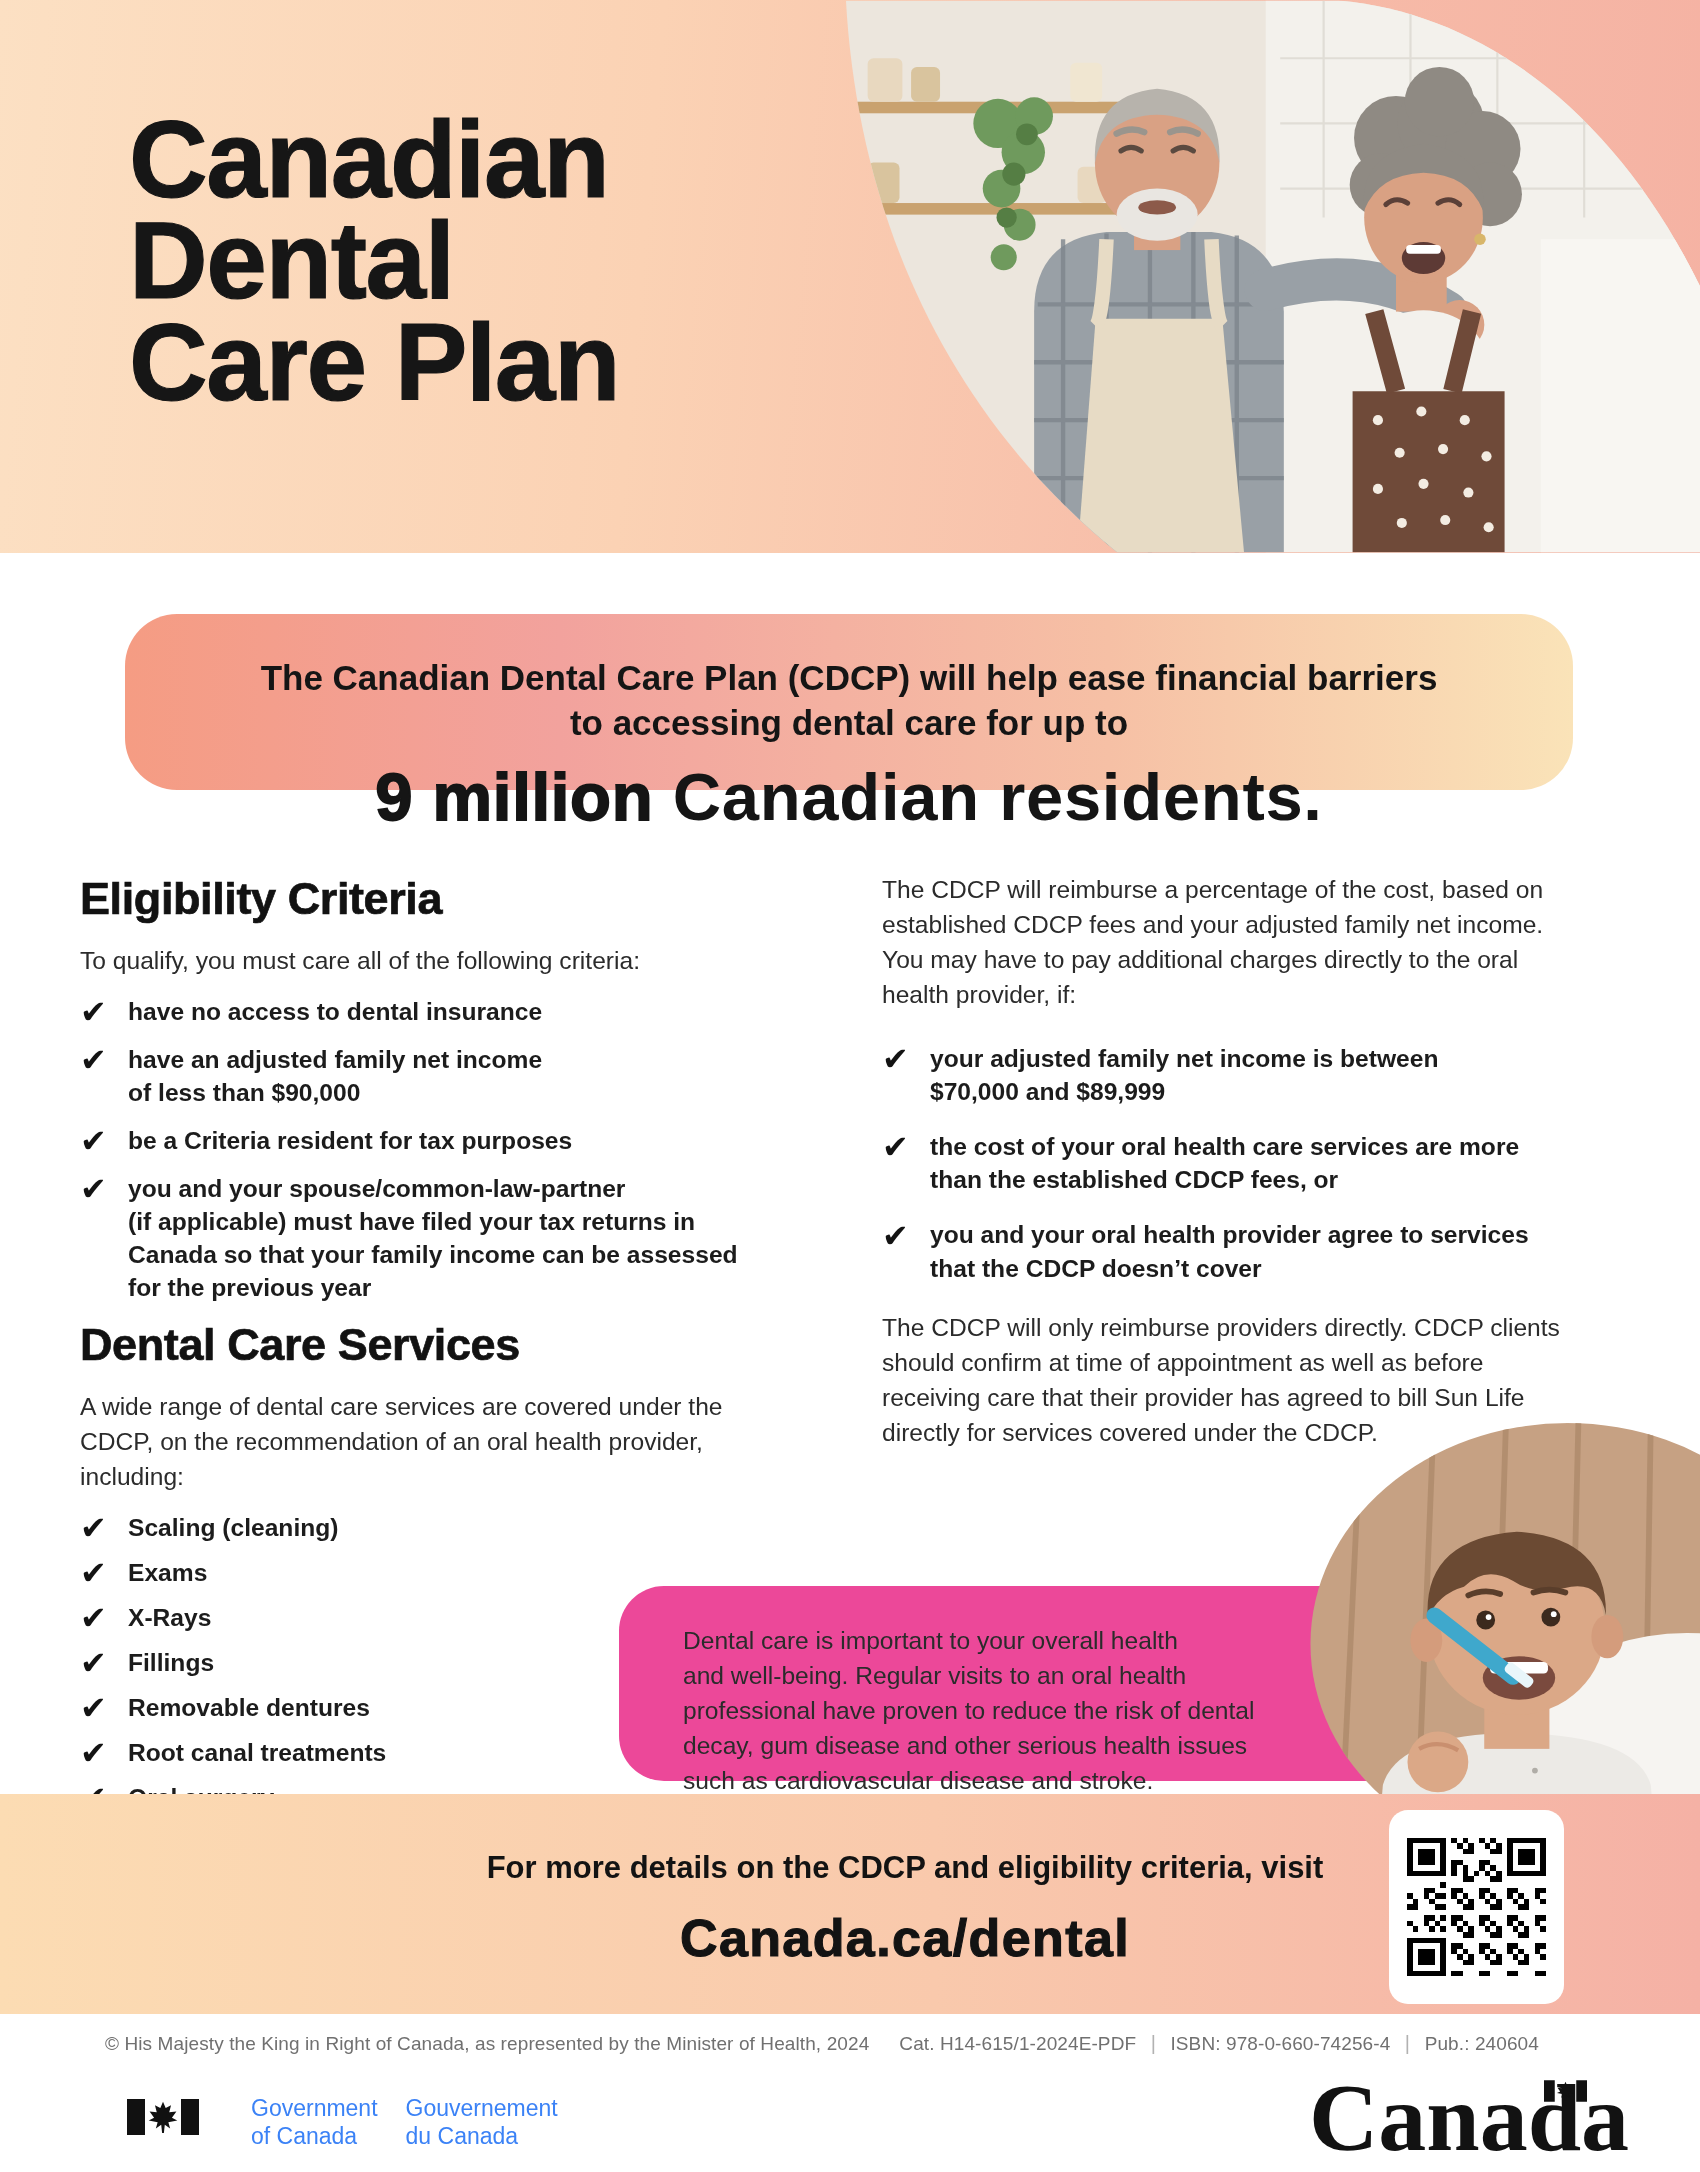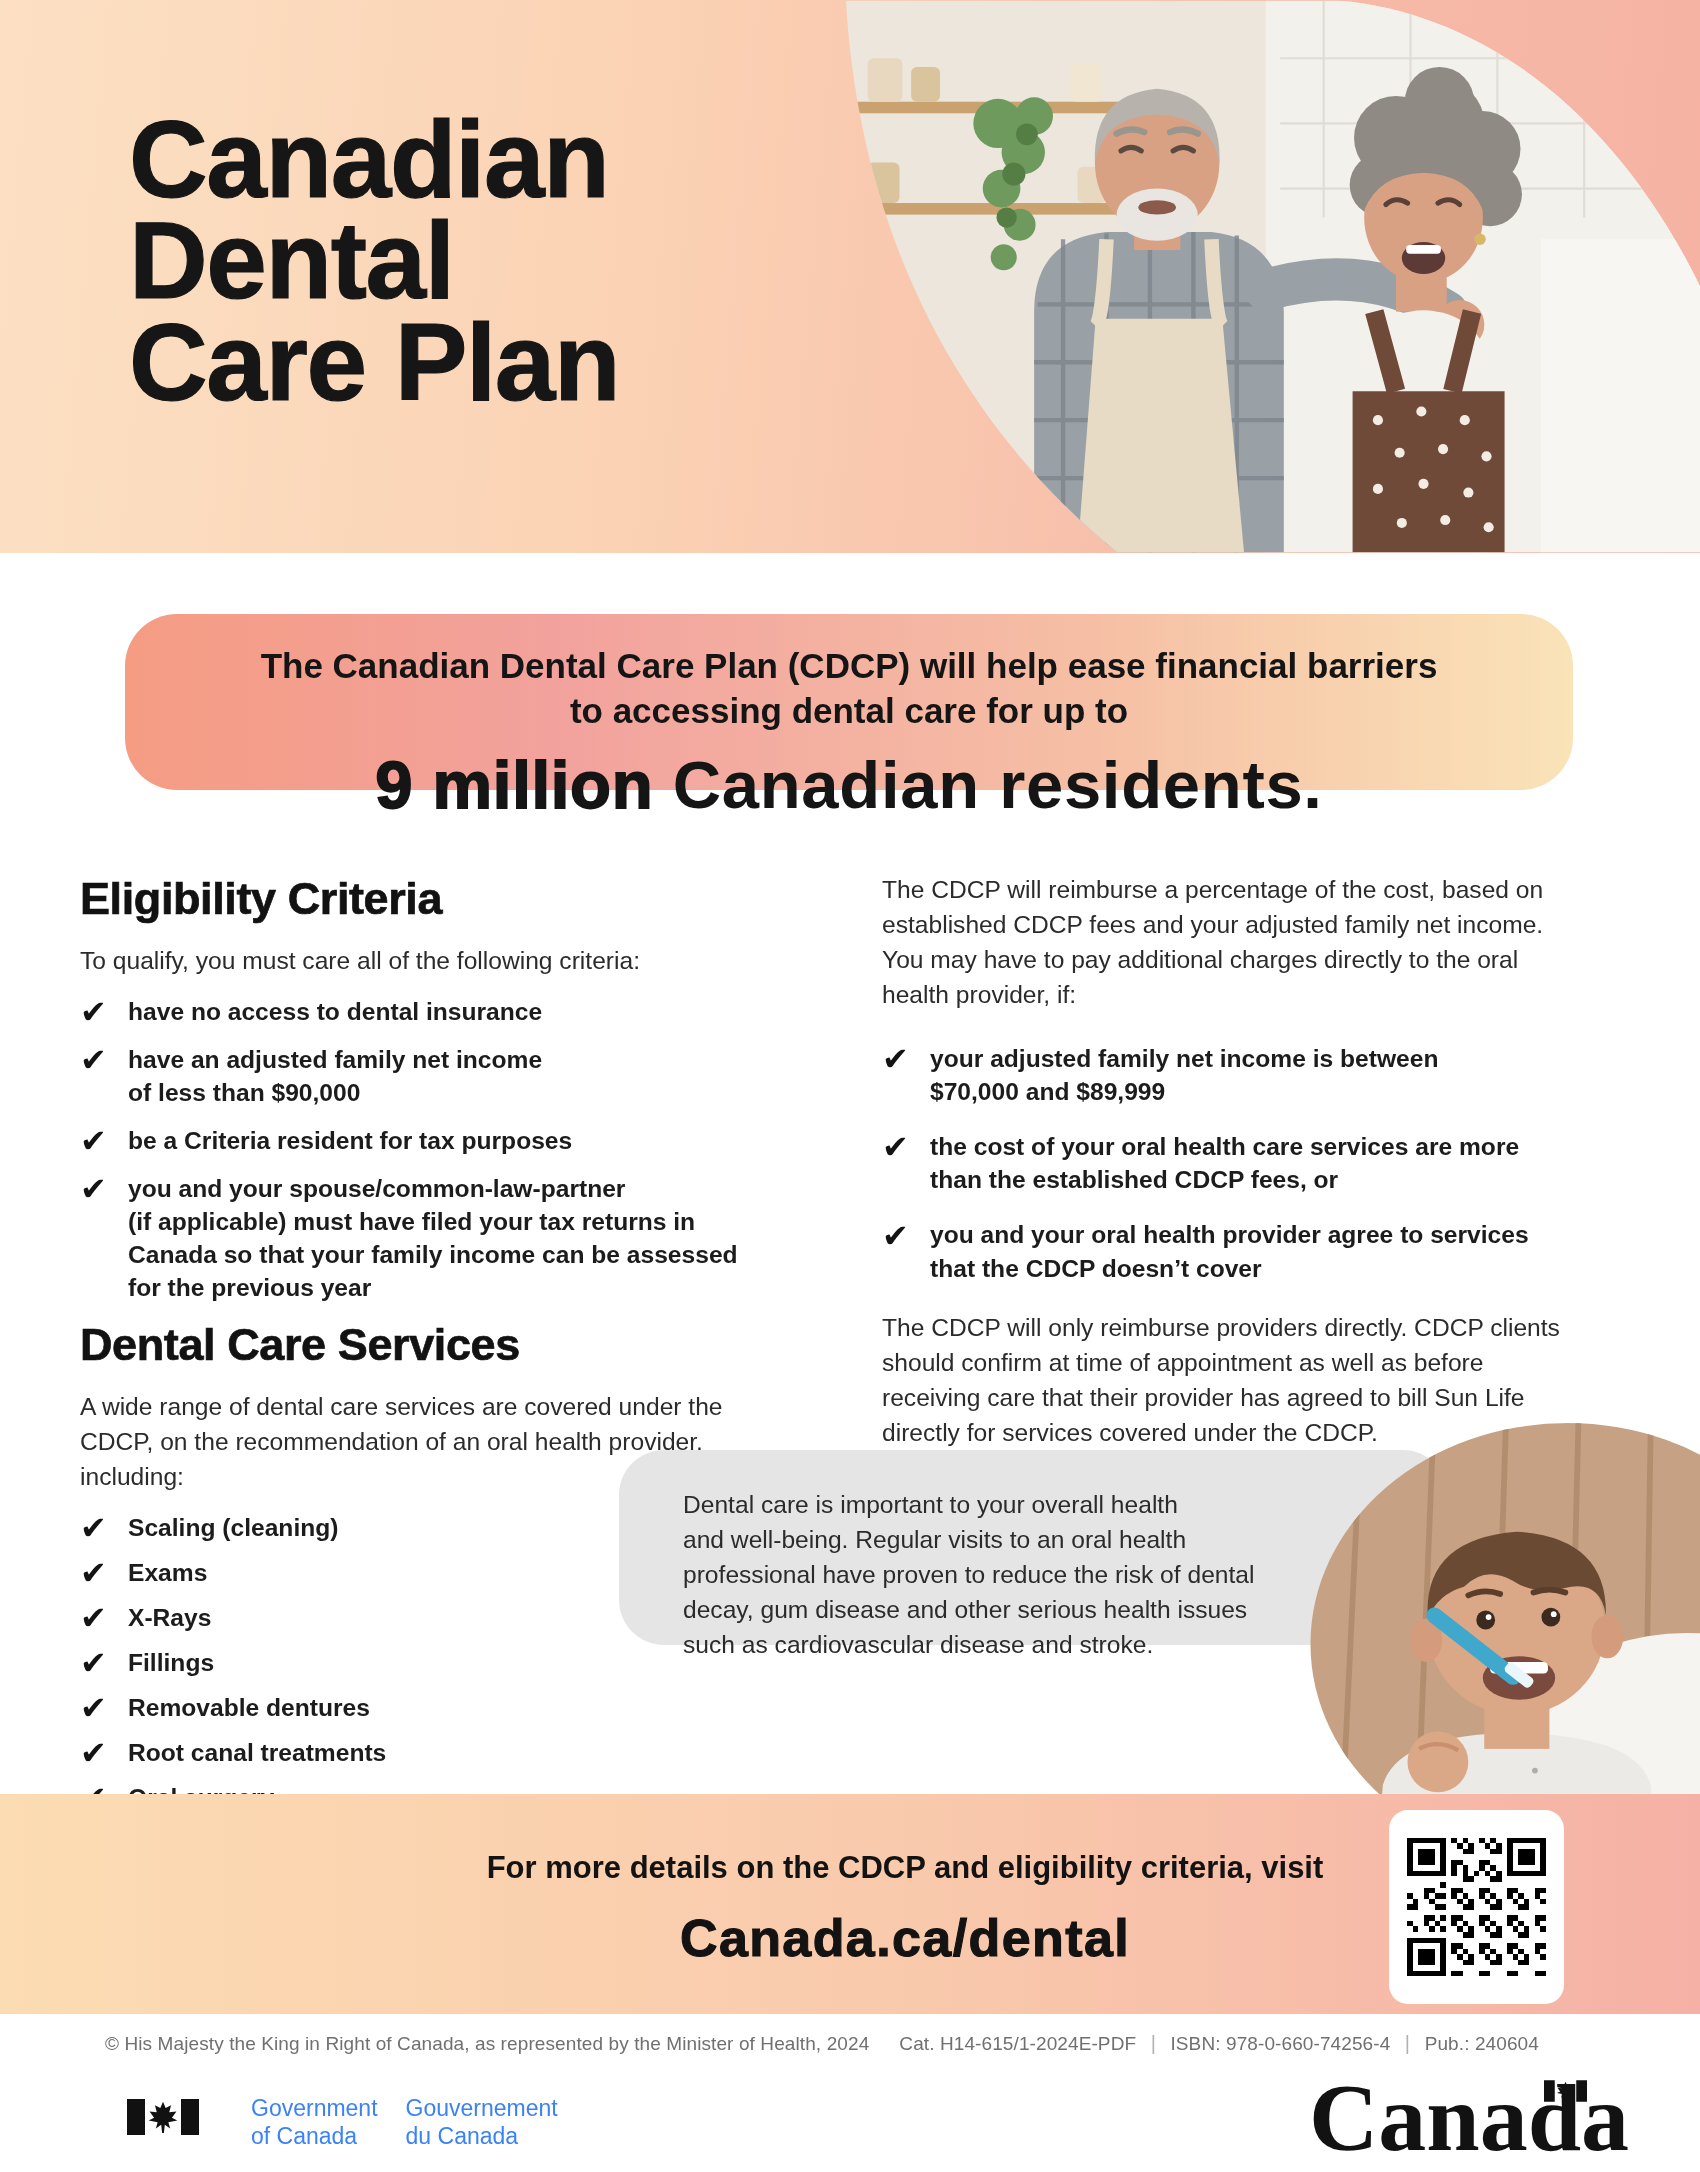--- a/index.html
+++ b/index.html
@@ -17,21 +17,21 @@
     font-size:109px; line-height:0.93; font-weight:bold; letter-spacing:-1.4px;
     color:#161616; -webkit-text-stroke:1.1px #161616;
   }
   .title div{white-space:nowrap;}
   .hero-photo{position:absolute; right:0; top:0;}
   
   .banner{
     position:absolute; left:125px; top:614px; width:1448px; height:176px;
     border-radius:52px; text-align:center;
     background:linear-gradient(90deg,#f59c83 0%,#f2a29d 30%,#f6c0a5 68%,#fae3b8 100%);
-    color:#151515; padding-top:0; box-sizing:border-box;
+    color:#151515; padding-top:12px; box-sizing:border-box;
   }
   .banner-l1,.banner-l2{font-size:35px; font-weight:bold; line-height:1.28;}
   .banner-l1{margin-top:30px;}
   .banner-l3{margin-top:16px; font-size:67px; line-height:1.05; letter-spacing:0.7px;}
   .banner-l3 .hl{font-weight:bold; -webkit-text-stroke:1.8px #151515;}
   .banner-l3 .rest{font-weight:bold;}
   
   .col-left{position:absolute; left:80px; top:873px; width:746px;}
   .col-right{position:absolute; left:882px; top:873px; width:757px;}
   h2.sec{
@@ -48,22 +48,22 @@
     color:#131313; margin-top:1.4px;
   }
   .check-txt{
     font-size:24.6px; font-weight:bold; line-height:1.35; color:#1c1c1c; white-space:pre-line;
   }
   ul.services{margin-top:2.9px;}
   ul.services li{margin-bottom:11.6px;}
   .spacer-h2{margin-top:38px;}
   
   .callout{
-    position:absolute; left:619px; top:1450px; width:829px; height:195px;
-    background:#e5e5e5; border-radius:45px; box-sizing:border-box;
+    position:absolute; left:619px; top:1586px; width:829px; height:195px;
+    background:#ec4899; border-radius:45px; box-sizing:border-box;
     padding:38px 58px 0 64px;
   }
   .callout p{margin:0; font-size:24.6px; line-height:1.42; color:#2b2b2b; white-space:pre-line;}
   
   .boy-photo{position:absolute; left:1296px; top:1423px;}
   
   .footer-band{
     position:absolute; left:0; top:1794px; width:1700px; height:220px;
     background:linear-gradient(90deg,#fcdcb3 0%,#f9c9ac 55%,#f5b1a5 100%);
   }

